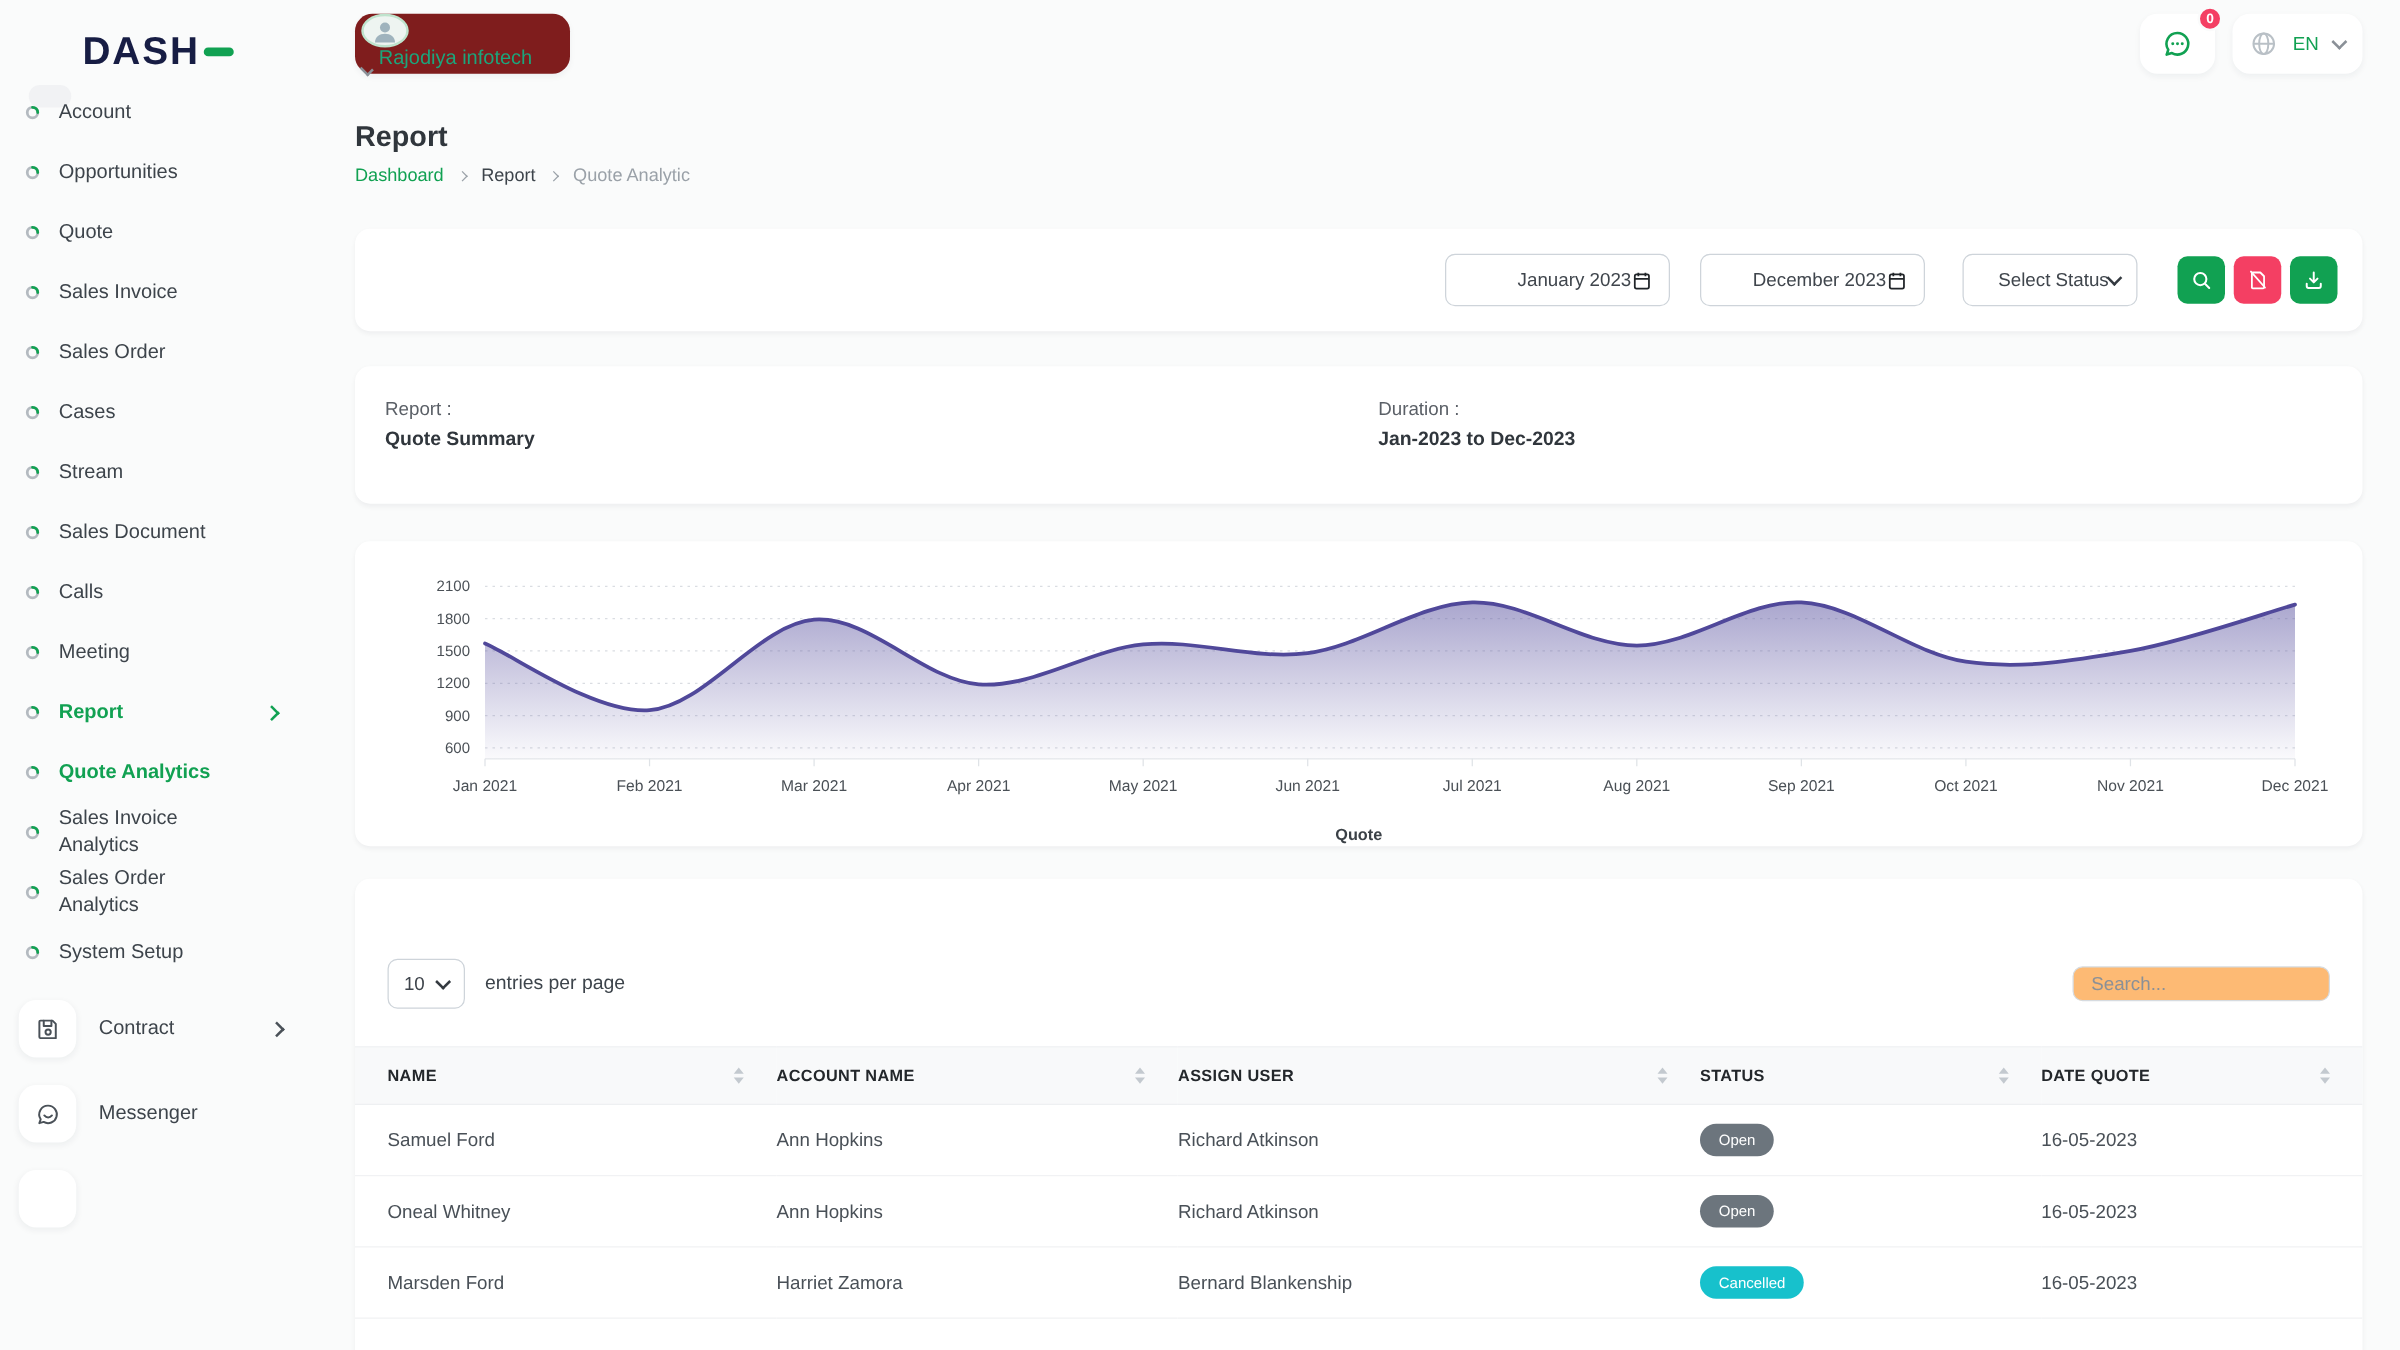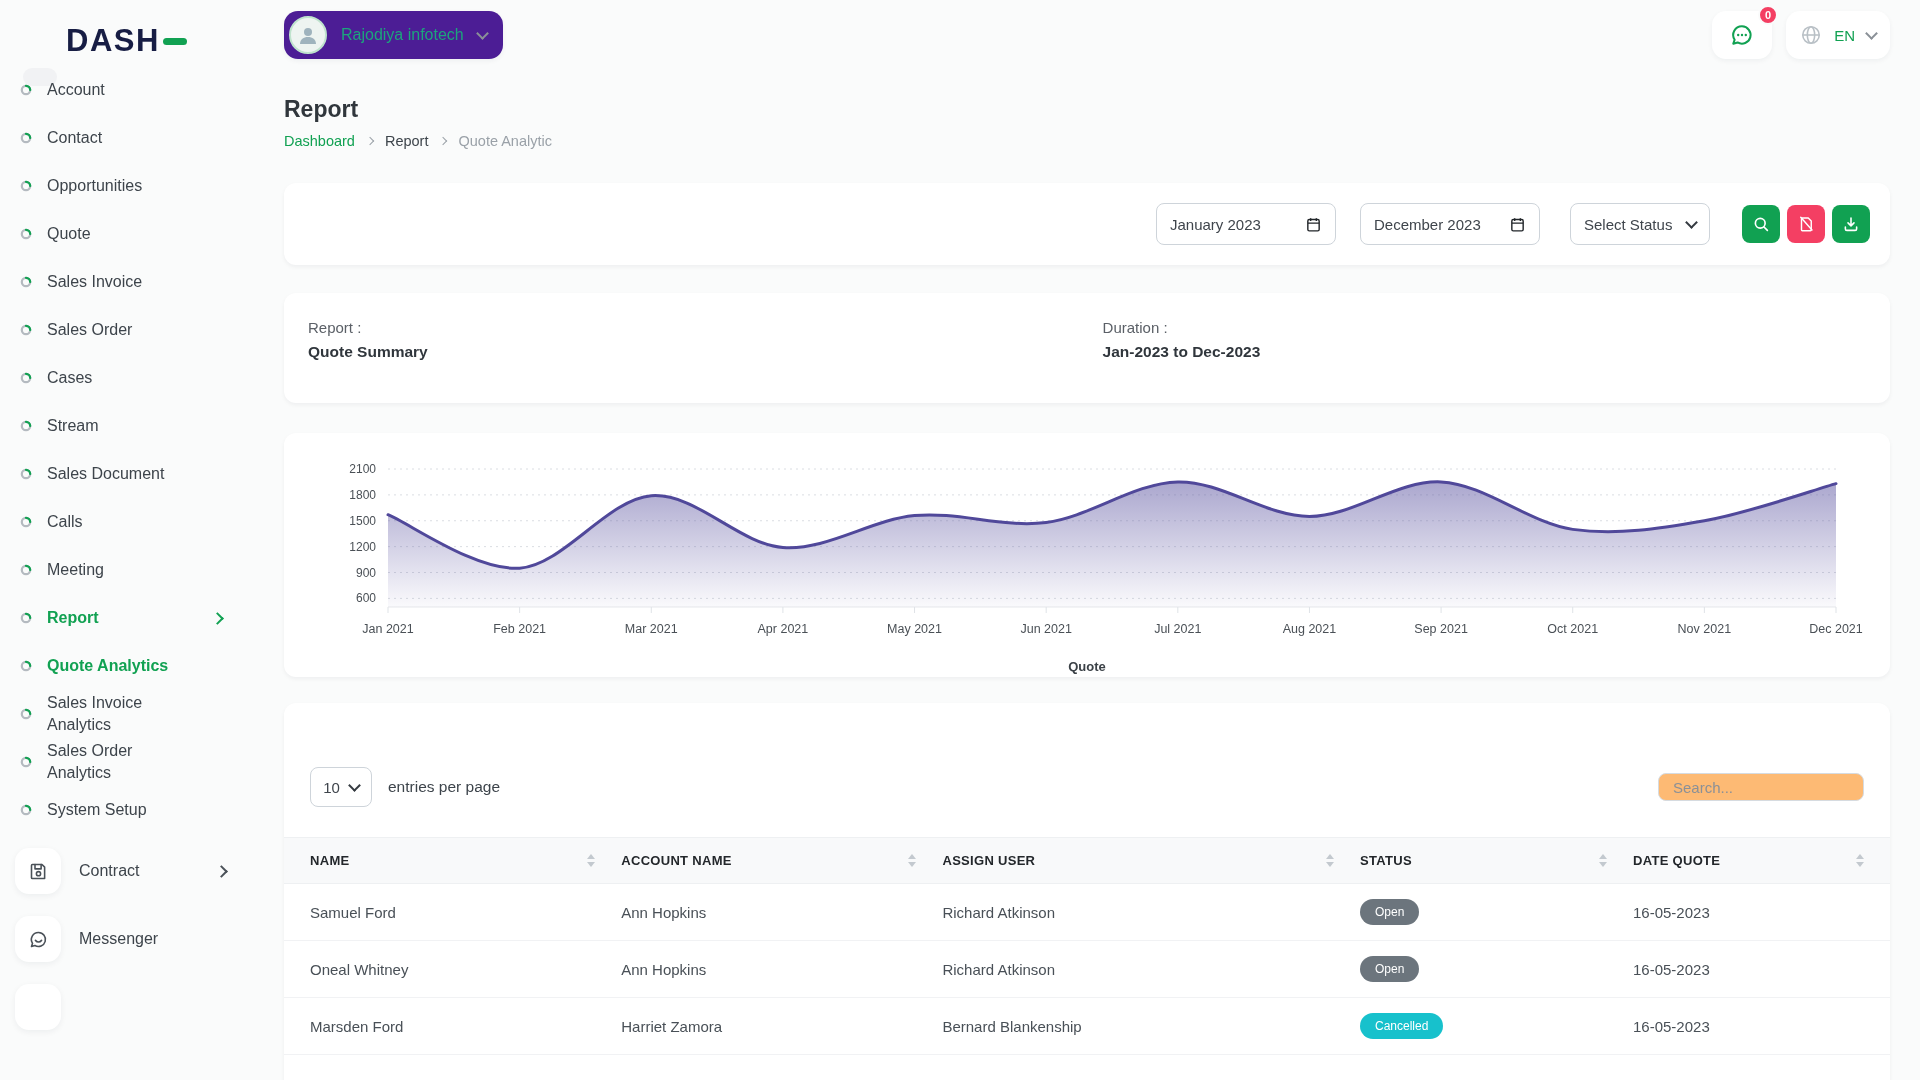--- a/index.html
+++ b/index.html
@@ -34,22 +34,22 @@
   .menu-item.sub .mi-label { max-width:140px; line-height:1.35; }
 
   .menu-item.iconrow { padding-left:15px; min-height:62px; margin:6px 0; }
   .mi-iconbox { width:46px; height:46px; background:#fff; border-radius:14px; box-shadow:0 2px 6px rgba(20,30,50,.06);
     display:flex; align-items:center; justify-content:center; color:#4a5158; margin-right:18px; }
   .menu-item.iconrow .mi-chev2 { position:absolute; right:34px; color:#4a5158; }
 
   
   .main { flex:1; padding:0 30px 0 24px; }
   .topbar { height:70px; display:flex; align-items:center; }
-  .company-pill { background:#4c1d95; border-radius:14px; height:48px; display:flex; align-items:center; padding:0 16px 0 5px;
-    box-shadow:0 2px 5px rgba(20,30,50,.05); cursor:pointer; }
+  .company-pill { background:#7f1d1d; border-radius:14px; height:48px; display:flex; padding:0 16px 0 5px;
+    box-shadow:0 2px 5px rgba(20,30,50,.05); cursor:pointer;flex-direction:column; }
   .avatar { width:38px; height:38px; border-radius:50%; background:#eef4f1; border:2px solid #bfe3cd; display:flex; align-items:center; justify-content:center; overflow:hidden; }
   .company-name { color:var(--link-teal,#1ca57c); font-size:16px; margin:0 14px 0 14px; }
   .pill-chev { color:#8a9097; }
   .top-right { margin-left:auto; display:flex; gap:14px; }
   .icon-pill { position:relative; background:#fff; border-radius:14px; height:48px; min-width:60px; display:flex; align-items:center; justify-content:center;
     box-shadow:0 2px 5px rgba(20,30,50,.05); cursor:pointer; padding:0 14px; }
   .noti-badge { position:absolute; top:-6px; right:-6px; min-width:20px; height:20px; border-radius:50%; background:var(--pink,#f43f63);
     color:#fff; font-size:11px; font-weight:bold; display:flex; align-items:center; justify-content:center; border:2px solid #fafbfb; }
   .lang-pill { gap:12px; min-width:96px; }
   .lang-label { color:var(--primary,#11a152); font-weight:normal; font-size:15px; }
@@ -57,21 +57,21 @@
   .page-title { font-size:23px; font-weight:bold; color:#30363c; margin-top:26px; }
   .breadcrumb { display:flex; align-items:center; gap:12px; margin-top:10px; font-size:14.5px; }
   .crumb-link { color:var(--primary,#11a152); cursor:pointer; }
   .crumb-mid { color:#3d444b; cursor:pointer; }
   .crumb-cur { color:#9aa1a8; }
   .crumb-sep { display:inline-block; width:6px; height:6px; border-right:1.8px solid #9aa1a8; border-top:1.8px solid #9aa1a8; transform:rotate(45deg); }
 
   .card { background:#fff; border-radius:12px; box-shadow:0 2px 4px rgba(16,24,40,.05); }
 
   .filter-card { margin-top:34px; height:82px; display:flex; align-items:center; justify-content:flex-end; padding:0 20px; gap:24px; }
-  .finput { height:42px; border:1px solid #ced4da; border-radius:8px; display:flex; align-items:center; justify-content:space-between;
+  .finput { height:42px; border:1px solid #ced4da; border-radius:8px; display:flex; align-items:center; justify-content:flex-end;
     padding:0 13px; font-size:15px; color:#3f454c; background:#fff; cursor:pointer; }
   .date-input { width:180px; }
   .status-input { width:140px; margin-left:6px; }
   .sel-chev { color:#343a40; }
   .fbtns { display:flex; gap:7px; margin-left:8px; }
   .sq-btn { width:38px; height:38px; border:none; border-radius:8px; display:flex; align-items:center; justify-content:center; cursor:pointer; color:#fff; }
   .btn-green { background:var(--primary,#11a152); }
   .btn-pink { background:var(--pink,#f43f63); }
 
   .summary-card { margin-top:28px; height:110px; padding:26px 24px; display:flex; }
@@ -121,29 +121,20 @@
 
     <nav class="menu">
       <div class="menu-item">
         <span class="bullet">
             <svg width="12" height="12" viewBox="0 0 12 12" fill="none">
               <circle cx="6" cy="6" r="4.2" stroke="#b4bac0" stroke-width="2.2"></circle>
               <path d="M6 1.8 A4.2 4.2 0 0 1 10.2 6" stroke="#11a152" stroke-width="2.2" stroke-linecap="round"></path>
             </svg>
           </span>
         <span class="mi-label">Account</span>
-      </div>
-      <div class="menu-item">
-        <span class="bullet">
-            <svg width="12" height="12" viewBox="0 0 12 12" fill="none">
-              <circle cx="6" cy="6" r="4.2" stroke="#b4bac0" stroke-width="2.2"></circle>
-              <path d="M6 1.8 A4.2 4.2 0 0 1 10.2 6" stroke="#11a152" stroke-width="2.2" stroke-linecap="round"></path>
-            </svg>
-          </span>
-        <span class="mi-label">Contact</span>
       </div>
       <div class="menu-item">
         <span class="bullet">
             <svg width="12" height="12" viewBox="0 0 12 12" fill="none">
               <circle cx="6" cy="6" r="4.2" stroke="#b4bac0" stroke-width="2.2"></circle>
               <path d="M6 1.8 A4.2 4.2 0 0 1 10.2 6" stroke="#11a152" stroke-width="2.2" stroke-linecap="round"></path>
             </svg>
           </span>
         <span class="mi-label">Opportunities</span>
       </div>

